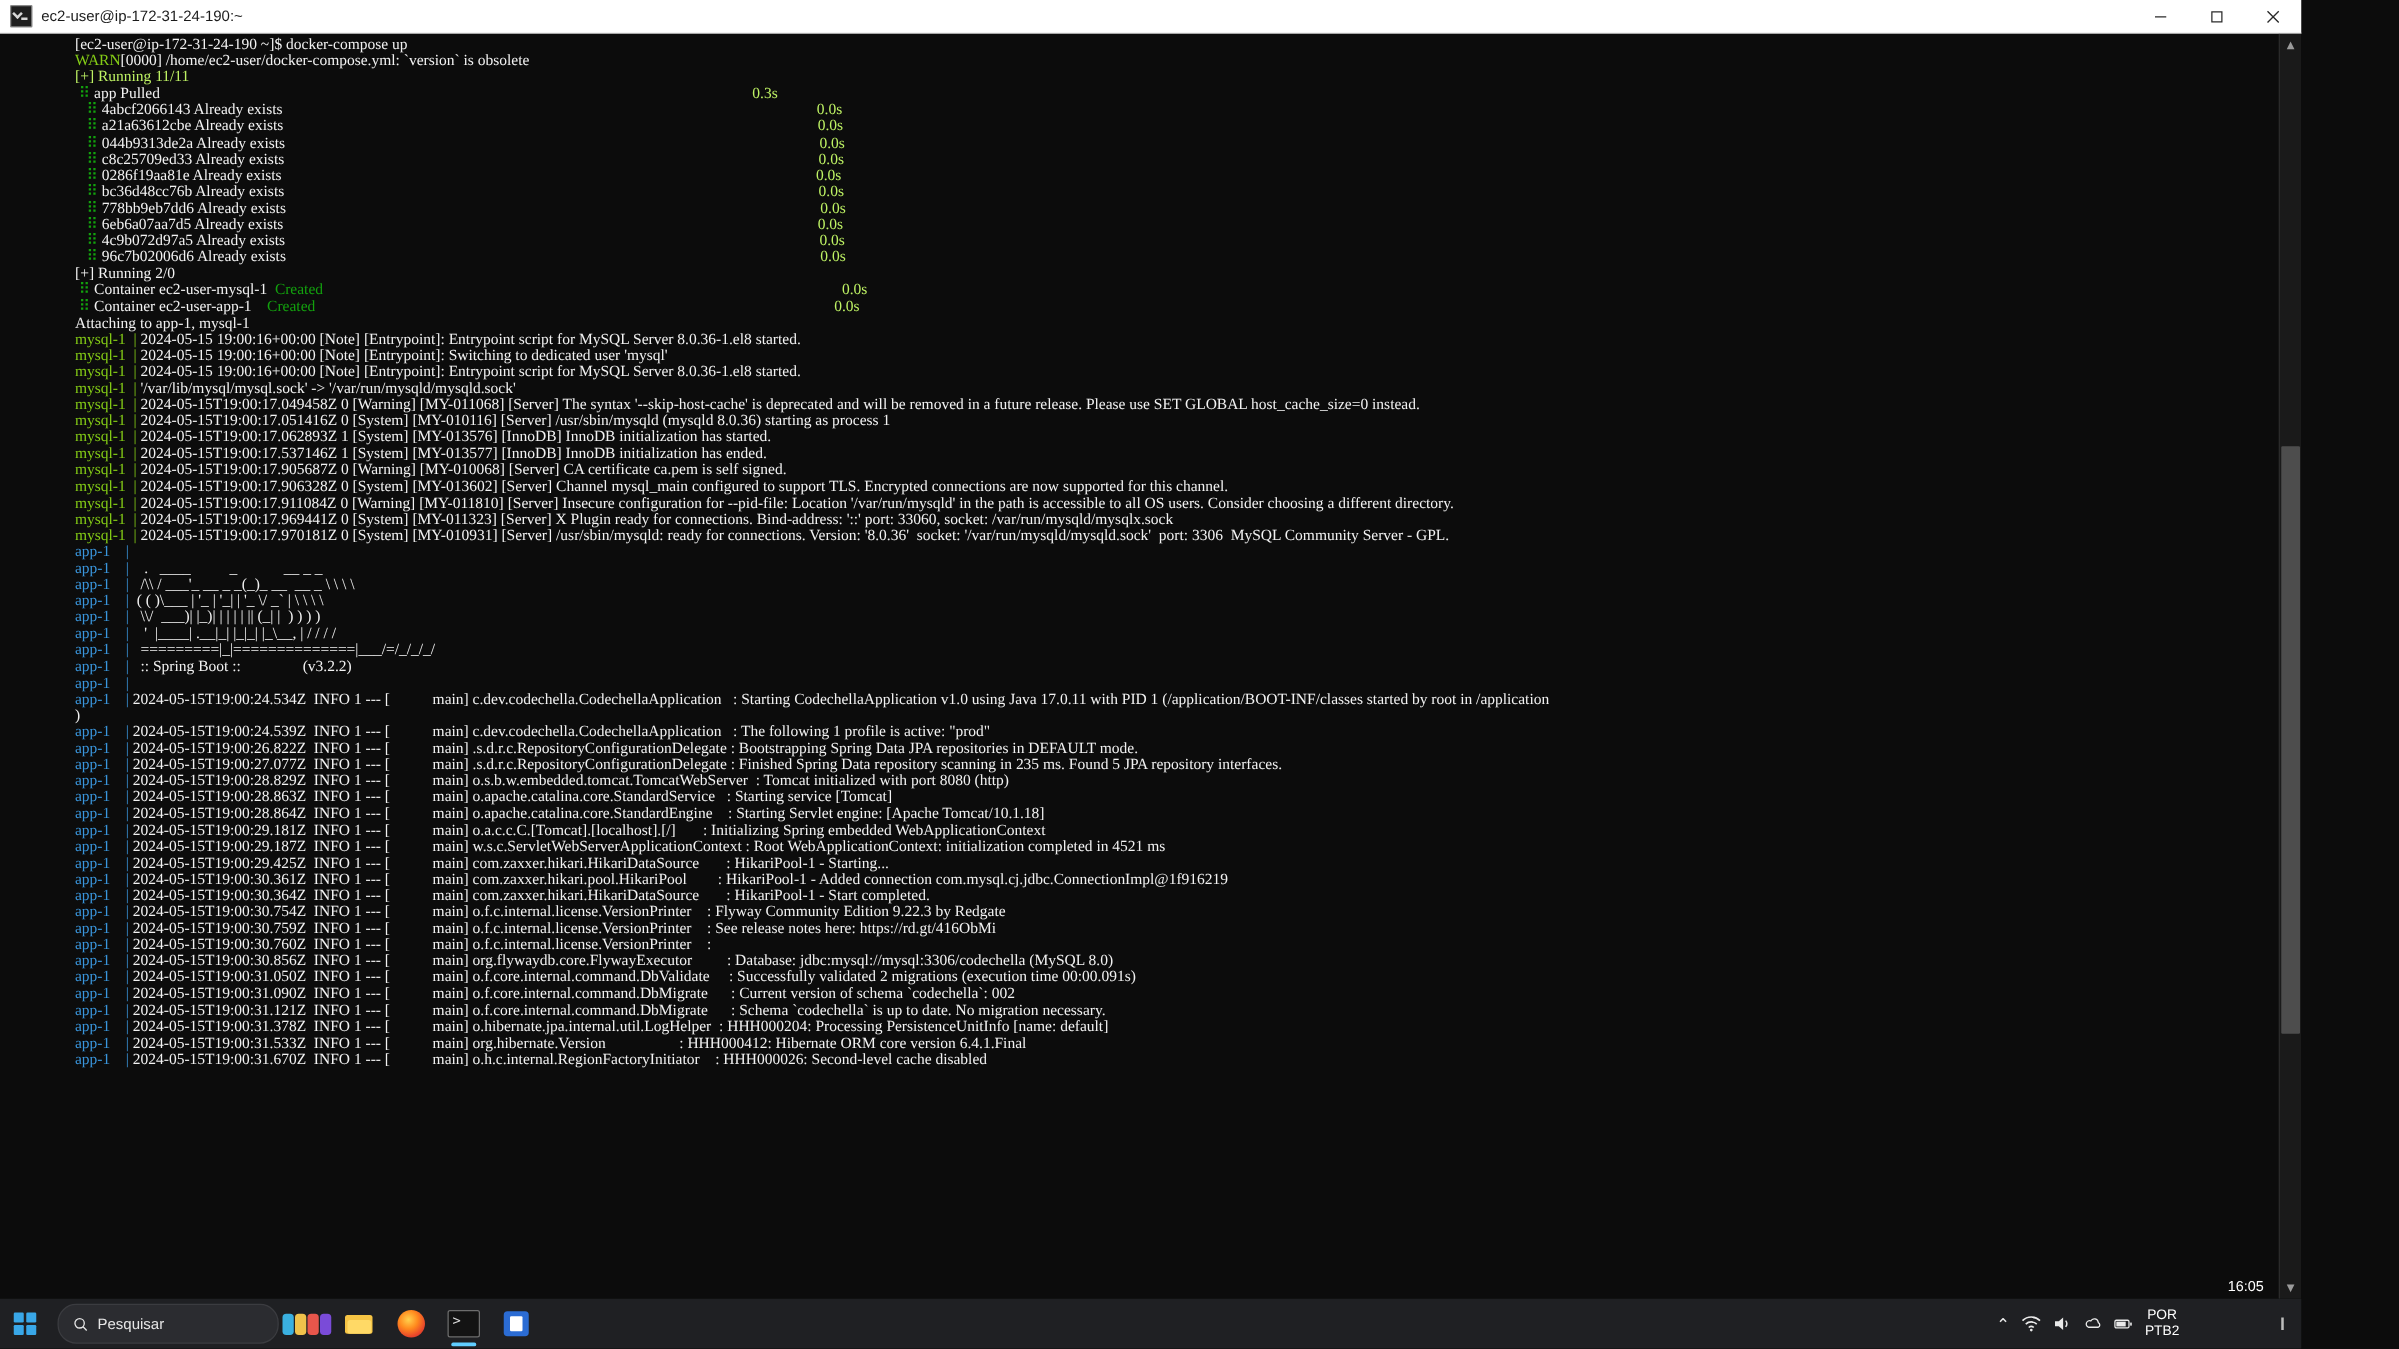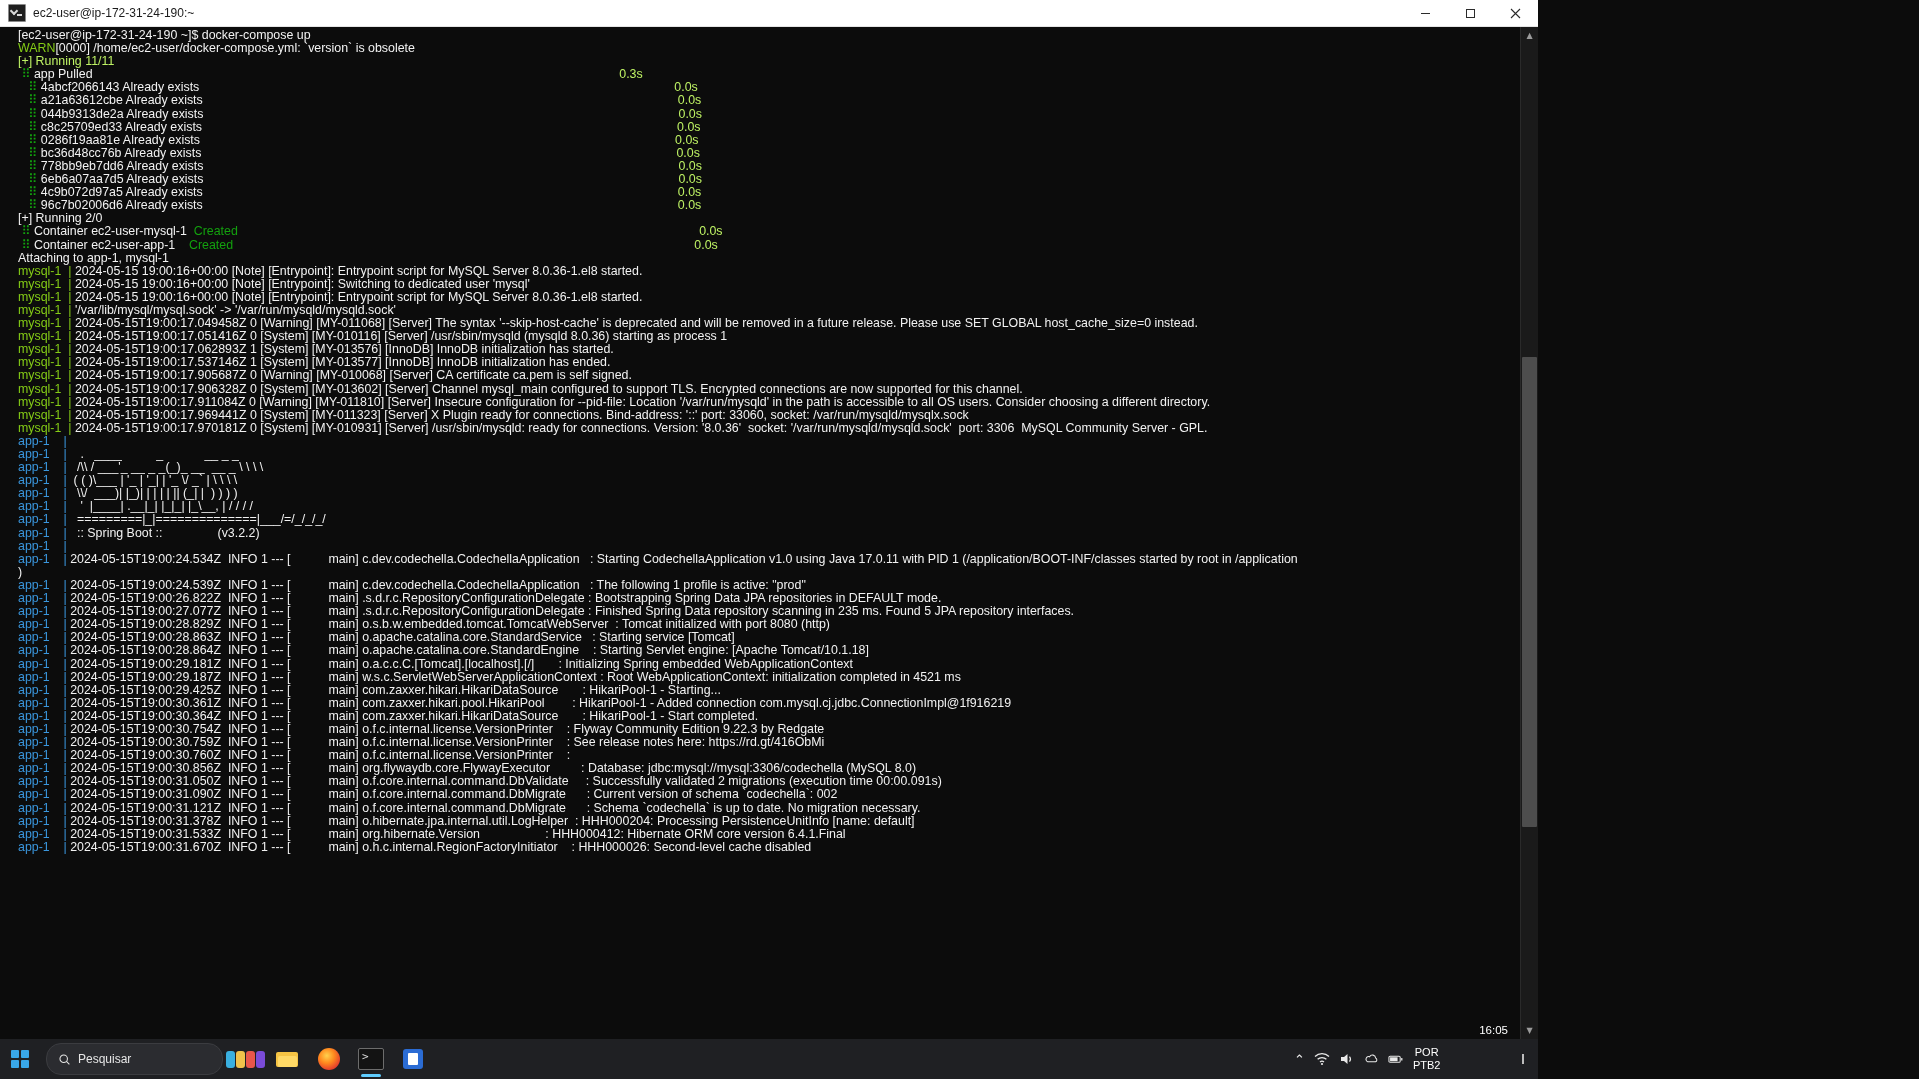--- a/index.html
+++ b/index.html
@@ -4,21 +4,21 @@
 <style>
   html, body {
     margin: 0; padding: 0;
     width: 1919px; height: 1079px;
     background: #0c0c0c;
     overflow: hidden;
     font-family: "DejaVu Sans Mono", monospace;
   }
   #app {
     position: relative;
-    width: 1538px; height: 1079px;
+    width: 1841px; height: 1079px;
     background: #0c0c0c;
     display: flex;
     flex-direction: column;
     justify-content: space-between;
   }
 
   
   .titlebar {
     height: 26px;
     background: #ffffff;
@@ -84,26 +84,27 @@
     position: relative;
     flex: 1 1 auto;
     background: #0c0c0c;
     overflow: hidden;
     display: flex;
   }
   .terminal {
     flex: 1 1 auto;
     padding: 2px 0 0 18px;
     overflow: hidden;
-    font-family: Liberation Sans, sans-serif;
+    font-family: Liberation Serif, serif;
     font-size: 12.4px;
     line-height: 13.1px;
     white-space: pre;
     color: #cccccc;
     letter-spacing: 0px;
+    margin-left: 42px;
   }
   .terminal .line { height: 13.1px; }
   .c-white   { color: #f2f2f2; }
   .c-yellow  { color: #84cc16; }
   .c-green   { color: #13a10e; }
   .c-blue    { color: #bef264; }
   .c-cyan    { color: #3a96dd; }
 
   
   .scrollbar {

